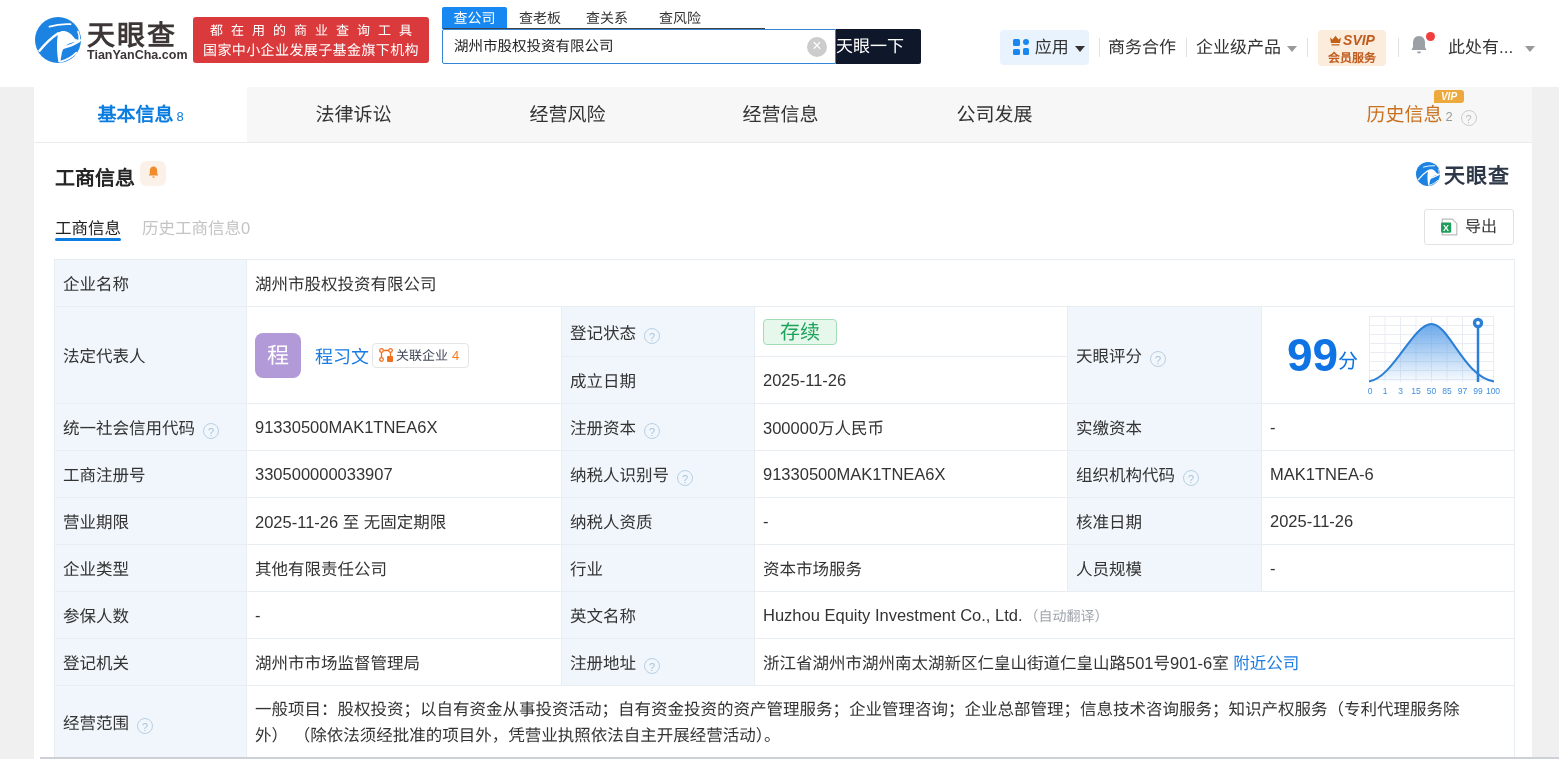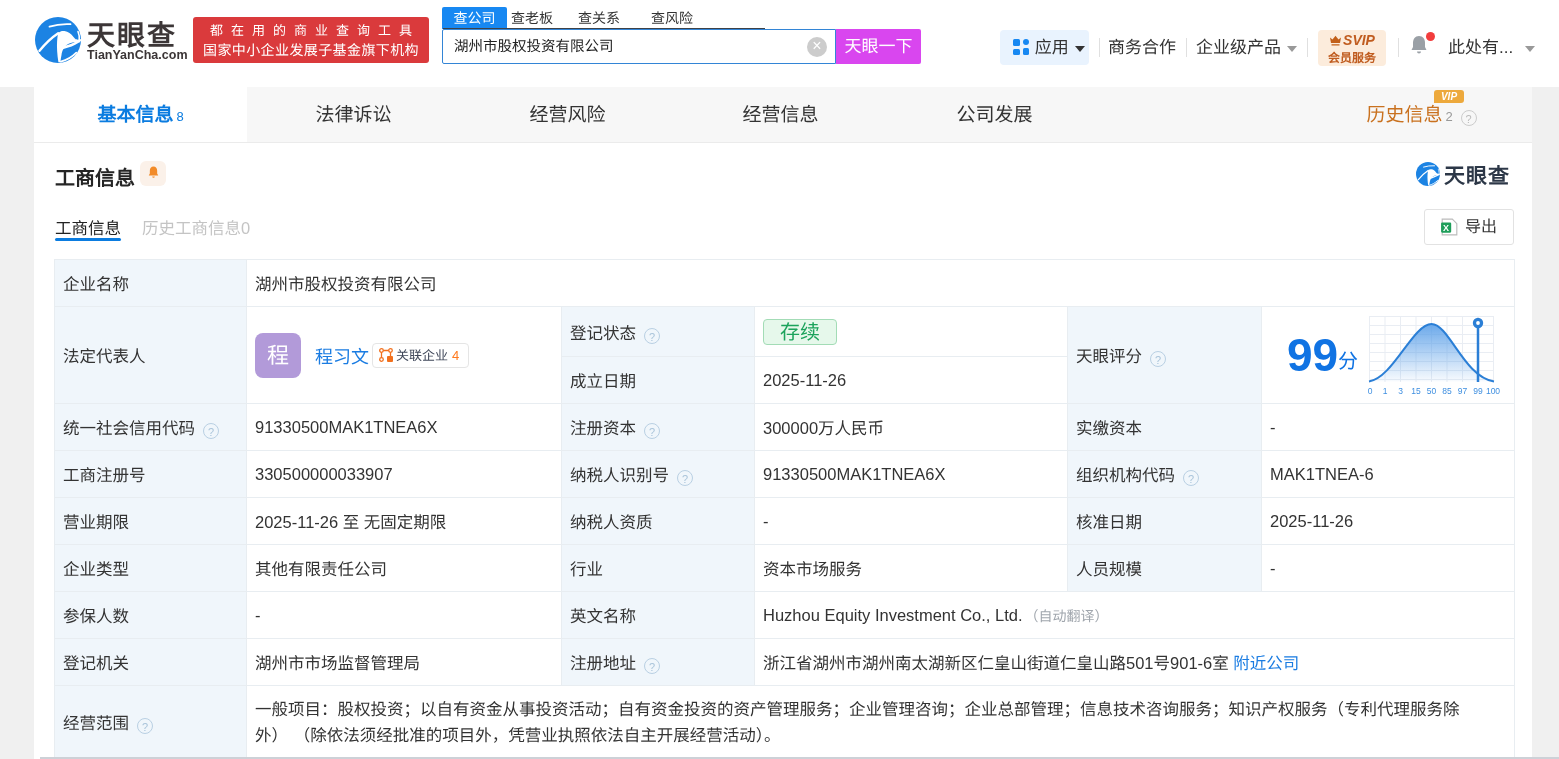--- a/index.html
+++ b/index.html
@@ -14,21 +14,21 @@
 .redbox { position:absolute; left:193px; top:17px; width:236px; height:46px; background:#da3a3c; border-radius:3px; color:#fff; text-align:center; line-height:1; }
 .redbox .l1 { font-size:13px; margin-top:7px; letter-spacing:8px; text-indent:8px;}
 .redbox .l2 { font-size:14px; margin-top:6px; letter-spacing:.4px; }
 
 
 .stabs { position:absolute; left:442px; top:7px; height:22px; font-size:14px; }
 .stab { display:inline-block; vertical-align:top; line-height:22px; color:#333; }
 .stab.act { background:#1788f2; color:#fff; border-radius:2px 2px 0 0; padding:0 11.5px; }
 .sinput { position:absolute; left:442px; top:29px; width:394px; height:35px; background:#fff; border:1px solid #3385d6; border-radius:2px 0 0 2px; font-size:14.5px; color:#222; line-height:33px; padding-left:11px; }
 .sclear { position:absolute; left:807px; top:37px; width:20px; height:20px; border-radius:50%; background:#ccc; color:#fff; text-align:center; line-height:18px; font-size:16px; }
-.sbtn { position:absolute; left:836px; top:29px; width:85px; height:35px; background:#d946ef; color:#fff; font-size:17px; text-align:center; line-height:35px; border-radius:0 2px 2px 0; }
+.sbtn { position:absolute; left:836px; top:29px; width:85px; height:35px; background:#0f172a; color:#fff; font-size:17px; text-align:left; line-height:35px; border-radius:0 2px 2px 0; }
 
 
 .happ { position:absolute; left:1000px; top:30px; width:89px; height:35px; background:#e9f3fe; border-radius:4px; font-size:17px; color:#333; line-height:35px; }
 .hitem { position:absolute; top:30px; height:35px; line-height:35px; font-size:17px; color:#333; }
 .hdiv { position:absolute; top:38px; width:1px; height:19px; background:#e0e0e0; }
 .svip { position:absolute; left:1318px; top:30px; width:68px; height:36px; background:#fcecdc; border-radius:4px; text-align:center; color:#c05c1f; }
 .svip .s1 { font-size:14px; font-weight:bold; font-style:italic; margin-top:2px; }
 .svip .s2 { font-size:12px; margin-top:0px; font-weight:bold;}
 .bell { position:absolute; left:1408px; top:34px; }
 .reddot { position:absolute; left:1426px; top:32px; width:9px; height:9px; background:#f23d3d; border-radius:50%; }
@@ -82,21 +82,21 @@
     <path d="M43,14.5 C44.3,17.5 44.8,21 44.2,24.6" stroke="#fff" stroke-width="1.6" fill="none" stroke-linecap="round"></path>
   </svg>
   <div class="logo-tyc">天眼查</div>
   <div class="logo-url">TianYanCha.com</div>
   <div class="redbox">
       <div class="l1">都在用的商业查询工具</div>
       <div class="l2">国家中小企业发展子基金旗下机构</div>
     </div>
 
   <div class="stabs">
-    <span class="stab act">查公司</span><span class="stab" style="margin-left:4px">查老板</span><span class="stab" style="margin-left:25px">查关系</span><span class="stab" style="margin-left:31px">查风险</span>
+    <span class="stab act">查公司</span><span class="stab" style="margin-left:12px">查老板</span><span class="stab" style="margin-left:25px">查关系</span><span class="stab" style="margin-left:31px">查风险</span>
   </div>
   <div style="position:absolute;left:443px;top:28px;width:322px;height:1px;background:#3f4247;"></div>
   <div class="sinput">湖州市股权投资有限公司</div>
   <div class="sclear">×</div>
   <div class="sbtn">天眼一下</div>
 
   <div class="happ"><svg style="vertical-align:-3px;margin-left:12px" width="18" height="18" viewBox="0 0 18 18">
         <rect x="1" y="1" width="7" height="7" rx="1.5" fill="#1788f2"></rect>
         <rect x="11" y="1" width="6" height="6" rx="3" fill="#1788f2"></rect>
         <rect x="1" y="11" width="7" height="6" rx="1.5" fill="#1788f2"></rect>

